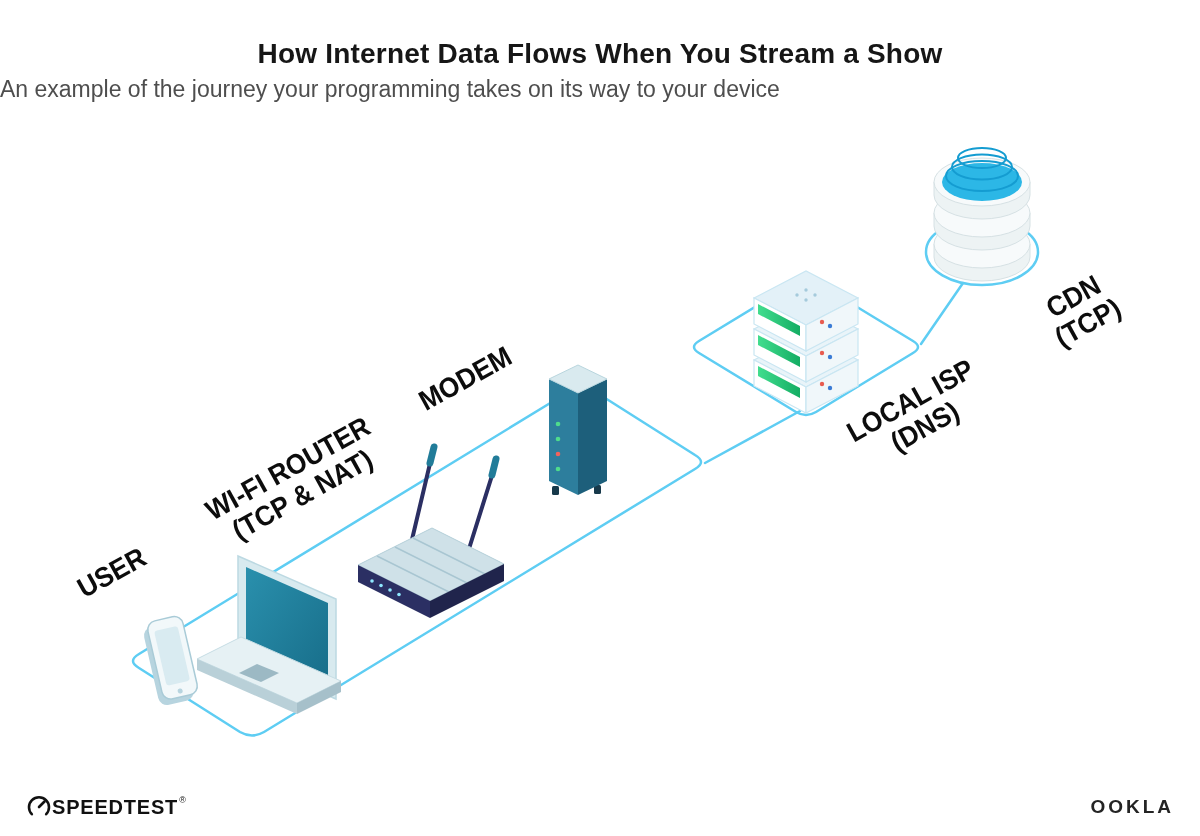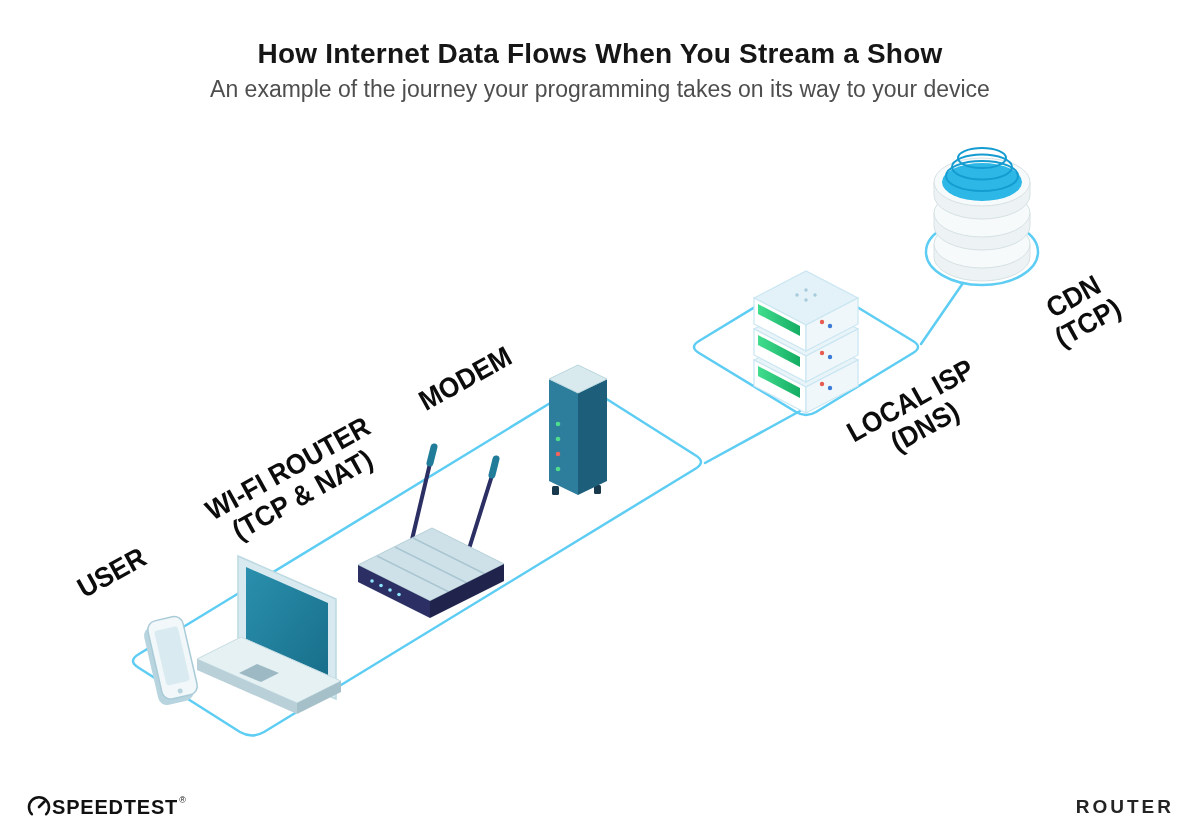--- a/index.html
+++ b/index.html
@@ -7,21 +7,21 @@
     width:1200px;height:836px;position:relative;overflow:hidden;
     background:#ffffff;
     font-family:"Liberation Sans", sans-serif;
   }
   .title{
     position:absolute;top:38px;left:0;width:100%;margin:0;
     text-align:center;font-size:28px;font-weight:700;color:#161616;letter-spacing:.2px;
   }
   .subtitle{
     position:absolute;top:76px;left:0;width:100%;margin:0;
-    text-align:center;font-size:23px;font-weight:400;color:#4e4e4e;
+    font-size:23px;font-weight:400;color:#4e4e4e;
   }
   .scene{position:absolute;left:0;top:0;}
   .node-label{
     position:absolute;text-align:center;white-space:nowrap;
     font-weight:700;font-size:28px;line-height:1.08;color:#0c0c0c;
     transform:rotate(-29deg) scaleX(.94);
   }
   .label-user{left:52px;top:558px;width:120px;}
   .label-router{left:178px;top:452px;width:235px;}
   .label-modem{left:398px;top:364px;width:135px;}
@@ -174,13 +174,13 @@
 </div>
 
 <div class="footer-left">
   <svg width="26" height="26" viewBox="0 0 26 26">
     <path d="M 5.8,20.2 A 10,10 0 1 1 20.2,20.2" fill="none" stroke="#111111" stroke-width="2.6" stroke-linecap="round"></path>
     <path d="M 13,13 L 18.5,7.5" fill="none" stroke="#111111" stroke-width="2.6" stroke-linecap="round"></path>
   </svg>
   <span class="speedtest-text">SPEEDTEST</span>
   <span class="speedtest-mark">®</span>
 </div>
-<div class="footer-right">ROUTER</div>
+<div class="footer-right">OOKLA</div>
 
 </body></html>

